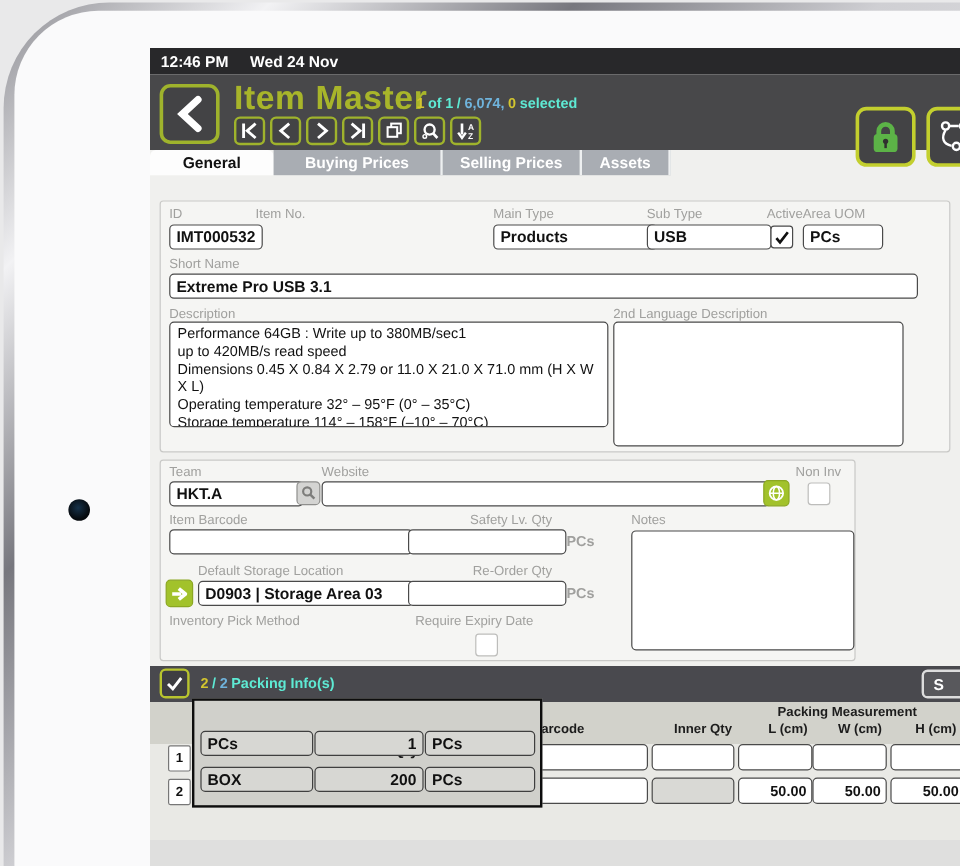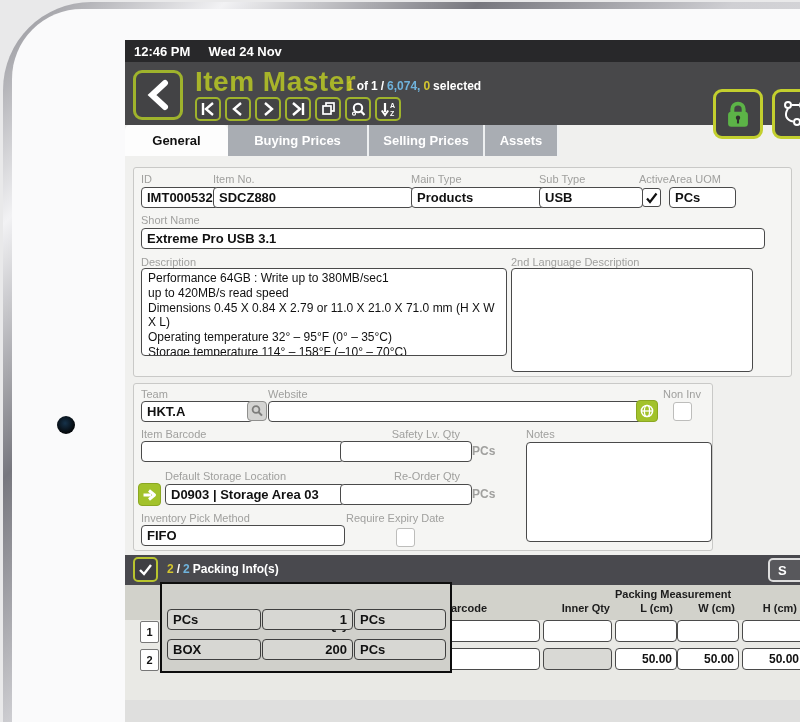--- a/index.html
+++ b/index.html
@@ -22,30 +22,30 @@
   .statusbar{left:0;top:0;width:100%;height:22px;background:#28282a;color:#fff;
     display:flex;align-items:center;gap:18px;padding-left:9px;box-sizing:border-box;
     font-size:13px;font-weight:bold;}
   
   .appheader{left:0;top:22px;width:100%;height:63px;background:#48484a;}
   .backbtn{left:8px;top:8px;width:50px;height:50px;background:#434345;border:3px solid #9fb32c;
     border-radius:9px;box-sizing:border-box;display:flex;align-items:center;justify-content:center;}
   .apptitle{left:70px;top:4px;font-size:28px;font-weight:bold;color:#a8b52a;letter-spacing:.5px;}
   .countinfo{left:222px;top:17px;font-size:12px;font-weight:bold;color:#fff;white-space:nowrap;}
   .countinfo span{margin-right:3px;}
-  .c-yellow{color:#d3c52f;} .c-blue{color:#6fb3dc;} .c-white{color:#ffffff;}
+  .c-yellow{color:#d3c52f;} .c-blue{color:#6fb3dc;} .c-white{color:#5eead4;}
   .navrow{left:70px;top:35px;display:flex;gap:4px;}
   .navbtn{width:26px;height:24px;background:#434345;border:2px solid #9fb32c;border-radius:5px;
     box-sizing:border-box;display:flex;align-items:center;justify-content:center;}
   .lockbtn,.flowbtn{top:27px;width:50px;height:50px;background:#434345;border:3px solid #c3cf2e;
     border-radius:9px;box-sizing:border-box;display:flex;align-items:center;justify-content:center;}
   .lockbtn{left:588px;} .flowbtn{left:647px;}
   
   .tabs{left:0;top:85px;width:100%;height:27px;display:flex;}
-  .tab{height:31px;box-sizing:border-box;display:flex;align-items:center;justify-content:center;
+  .tab{height:21px;box-sizing:border-box;display:flex;align-items:center;justify-content:center;
     font-size:13px;font-weight:bold;text-align:right;}
   .tab.active{width:103px;background:#fdfdfd;color:#111;border-radius:5px 5px 0 0;}
   .tab.inactive{background:#a9adb3;color:#fff;border-right:2px solid #eef0f1;}
   
   .panel{background:#f5f5f3;border:1px solid #c9c9c7;border-radius:3px;box-sizing:border-box;}
   .lbl{font-size:11px;color:#a0a09e;white-space:nowrap;}
   .field{height:19px;line-height:19px;background:#fff;border:1.5px solid #4a4a4a;border-radius:4px;
     font-size:13px;font-weight:bold;color:#111;padding:0 5px;box-sizing:content-box;white-space:nowrap;overflow:hidden;}
   .area{background:#fff;border:1.5px solid #4a4a4a;border-radius:4px;font-size:12px;color:#111;
     padding:2px 6px;box-sizing:border-box;white-space:pre-wrap;line-height:14.8px;overflow:hidden;}
@@ -194,21 +194,20 @@
     <div class="tab active">General</div>
     <div class="tab inactive" style="width:141px">Buying Prices</div>
     <div class="tab inactive" style="width:116px">Selling Prices</div>
     <div class="tab inactive" style="width:74px">Assets</div>
   </div>
 
   <div class="abs panel" style="left:8px;top:127px;width:659px;height:210px;">
     <div class="abs lbl" style="left:7px;top:5px">ID</div>
     <div class="abs field" style="left:7px;top:19px;width:66px">IMT000532</div>
     <div class="abs lbl" style="left:79px;top:5px">Item No.</div>
-    <div class="abs field" style="left:79px;top:19px;width:188px">SDCZ880</div>
     <div class="abs lbl" style="left:277px;top:5px">Main Type</div>
     <div class="abs field" style="left:277px;top:19px;width:125px">Products</div>
     <div class="abs lbl" style="left:405px;top:5px">Sub Type</div>
     <div class="abs field" style="left:405px;top:19px;width:92px">USB</div>
     <div class="abs lbl" style="left:505px;top:5px">Active</div>
     <div class="abs chk" style="left:508px;top:20px">
       <span>
           <svg width="13" height="12" viewBox="0 0 13 12">
             <path d="M2 6.5 L5 10 L11.5 1.5" stroke="#111" stroke-width="2.2" fill="none"></path>
           </svg>
@@ -272,41 +271,40 @@
           </svg>
         </span>
     </div>
     <div class="abs lbl" style="left:31px;top:86px">Default Storage Location</div>
     <div class="abs field" style="left:31px;top:100px;width:168px">D0903 | Storage Area 03</div>
     <div class="abs lbl r" style="left:206px;top:86px;width:120px">Re-Order Qty</div>
     <div class="abs field" style="left:206px;top:100px;width:120px"></div>
     <div class="abs unit" style="left:338px;top:103px">PCs</div>
 
     <div class="abs lbl" style="left:7px;top:128px">Inventory Pick Method</div>
-    <div class="abs field" style="left:7px;top:141px;width:192px">FIFO</div>
     <div class="abs lbl" style="left:212px;top:128px">Require Expiry Date</div>
     <div class="abs chk light" style="left:262px;top:144px"></div>
   </div>
 
   <div class="abs packbar">
     <div class="abs packchk">
       <span>
           <svg width="15" height="13" viewBox="0 0 15 13">
             <path d="M2 7 L6 11 L13 2" stroke="#fff" stroke-width="2.4" fill="none"></path>
           </svg>
         </span>
     </div>
     <div class="abs packtitle">
       <span class="c-yellow">2</span><span class="c-white">/</span><span class="c-blue">2</span><span class="c-white">Packing Info(s)</span>
     </div>
     <div class="abs sbtn">S</div>
   </div>
 
   <div class="abs thdband">
-    <div class="abs colh" style="left:490px;top:3px;width:182px;text-align:left">Packing Measurement</div>
+    <div class="abs colh" style="left:490px;top:3px;width:182px;text-align:center">Packing Measurement</div>
     <div class="abs colh" style="left:318px;top:17px">Barcode</div>
     <div class="abs colh r" style="left:418px;top:17px;width:67px">Inner Qty</div>
     <div class="abs colh r" style="left:490px;top:17px;width:58px">L (cm)</div>
     <div class="abs colh r" style="left:552px;top:17px;width:58px">W (cm)</div>
     <div class="abs colh r" style="left:617px;top:17px;width:55px">H (cm)</div>
   </div>
   <div class="abs rowsarea">
 
     <div class="abs rownum" style="left:15px;top:1px">1</div>
     <div class="abs cell" style="left:295px;top:0;width:110px"></div>

